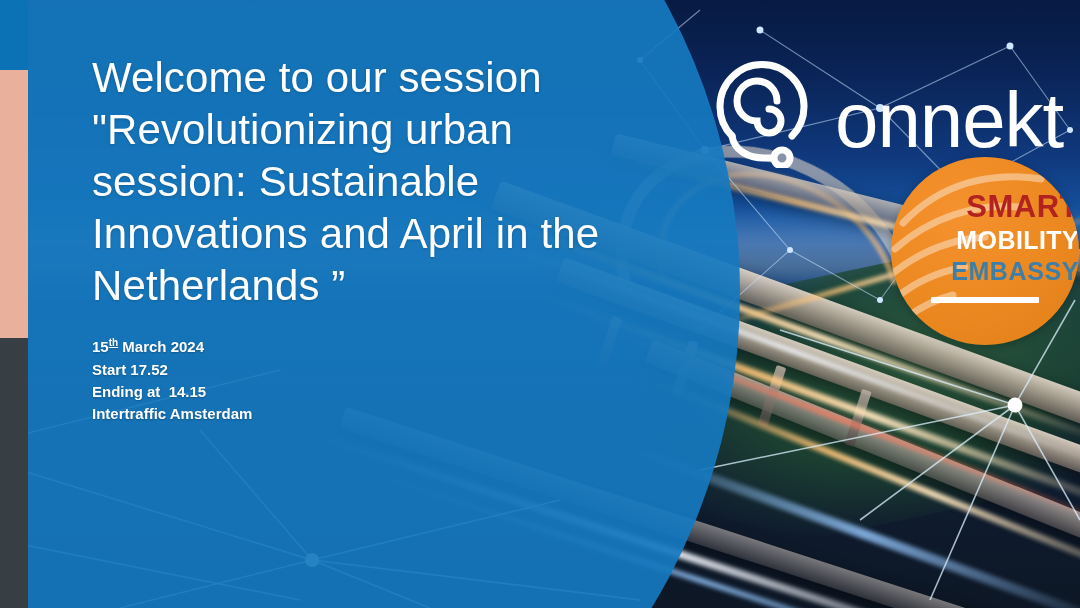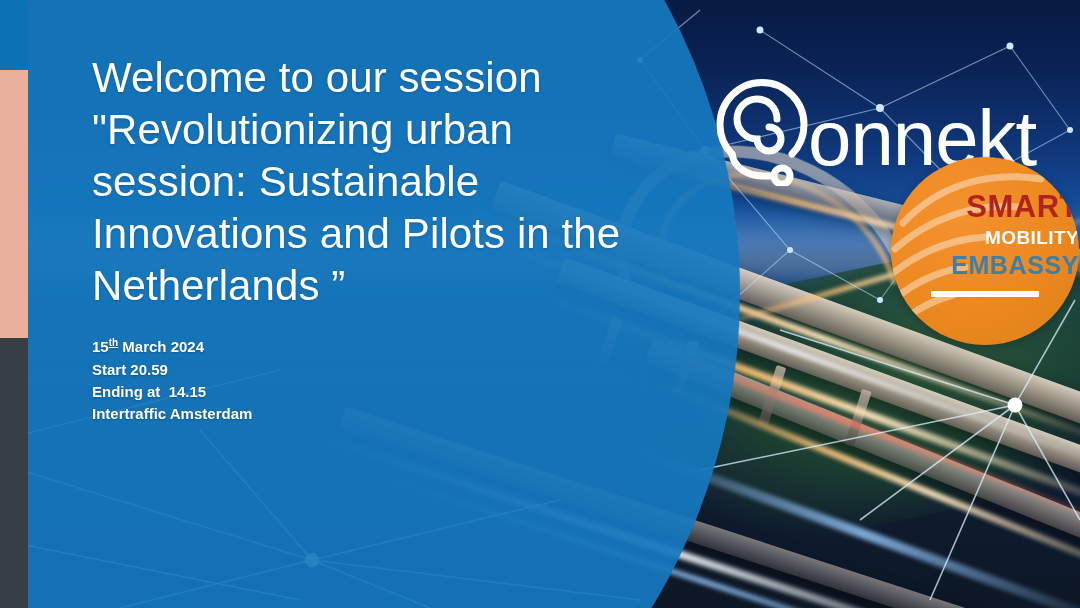--- a/index.html
+++ b/index.html
@@ -188,25 +188,26 @@
     color: #ffffff;
     text-shadow: 0 1px 2px rgba(0,0,0,0.25);
   }
   .meta sup { font-size: 10px; vertical-align: super; text-decoration: underline; }
   .meta div { white-space: pre; }
 
   
   .connekt {
     position: absolute;
     left: 704px;
-    top: 62px;
+    top: 44px;
     width: 300px;
     height: 130px;
     display: flex;
     align-items: center;
+    gap: 27px;
   }
   .connekt-mark { width: 112px; height: 118px; flex: none; margin-right: -6px; }
   .connekt-word {
     color: #ffffff;
     font-size: 78px;
     line-height: 1;
     font-weight: 400;
     letter-spacing: -1px;
     margin-left: -2px;
     margin-top: 22px;
@@ -227,21 +228,21 @@
   .sme-swoosh { position: absolute; inset: 0; }
   .sme-text {
     position: absolute;
     left: 0; right: 0;
     top: 34px;
     text-align: right;
     font-weight: bold;
     line-height: 1.0;
   }
   .sme-smart    { font-size: 31px; color: #B2231F; letter-spacing: 0.5px; }
-  .sme-mobility { font-size: 19px; color: #FFFFFF; letter-spacing: 0.4px; margin-top: 6px; }
+  .sme-mobility { font-size: 25px; color: #FFFFFF; letter-spacing: 0.4px; margin-top: 6px; }
   .sme-embassy  { font-size: 25px; color: #3D7FA8; letter-spacing: 0.6px; margin-top: 6px; }
   .sme-bar {
     width: 108px; height: 6px;
     background: #FFFFFF;
     margin: 13px auto 0 auto;
     border-radius: 1px;
   }
 </style>
 </head>
 <body>
@@ -313,27 +314,27 @@
 
   <div class="strip strip-blue"></div>
   <div class="strip strip-peach"></div>
   <div class="strip strip-charcoal"></div>
 
   <div class="title-block">
     <div class="title">
       <div>Welcome to our session</div>
       <div>"Revolutionizing urban</div>
       <div>session: Sustainable</div>
-      <div>Innovations and Pilots in the</div>
+      <div>Innovations and April in the</div>
       <div>Netherlands ”</div>
     </div>
 
     <div class="meta">
       <div><span>15</span><sup>th</sup><span> March 2024</span></div>
-      <div>Start 20.59</div>
+      <div>Start 17.52</div>
       <div>Ending at  14.15</div>
       <div>Intertraffic Amsterdam</div>
     </div>
   </div>
 
   <div class="connekt">
     <svg class="connekt-mark" viewBox="0 0 112 118">
       <g fill="none" stroke="#FFFFFF" stroke-width="7" stroke-linecap="round">
 
         <path d="M88,86

